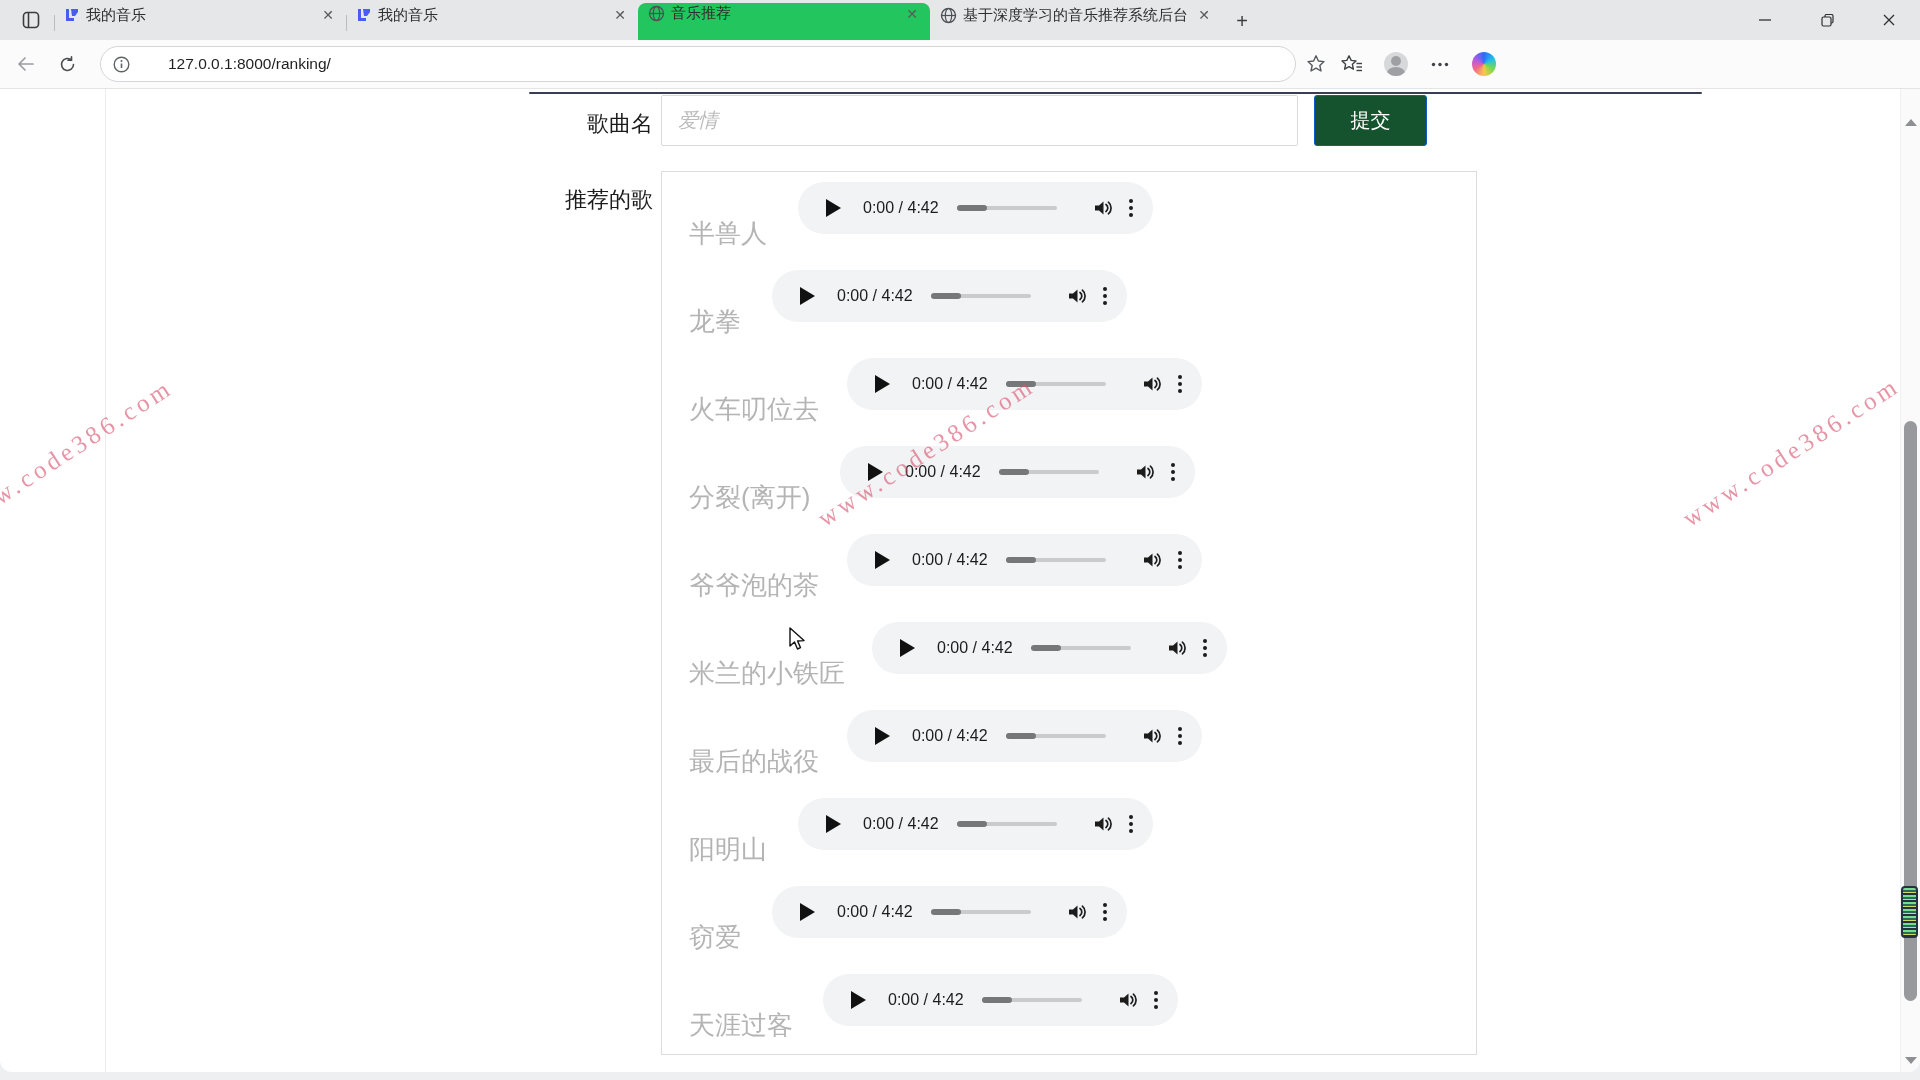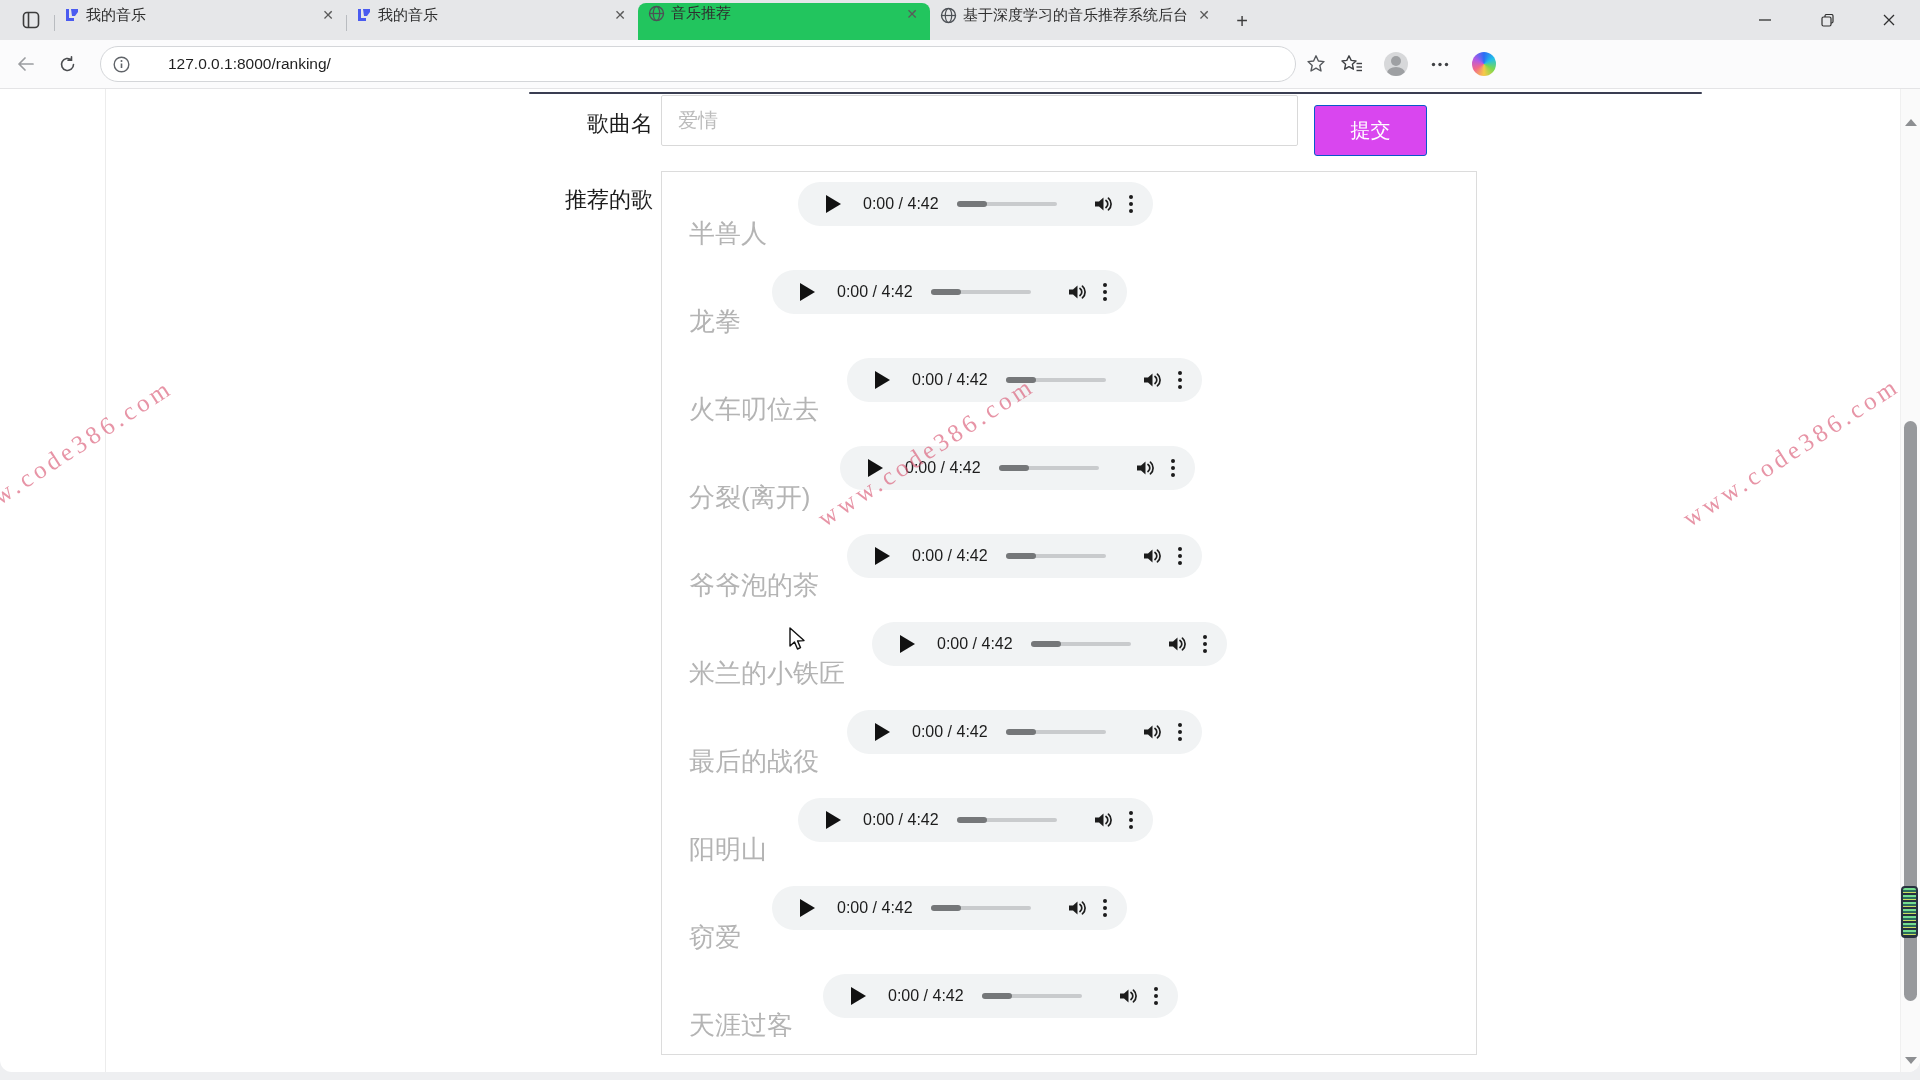--- a/index.html
+++ b/index.html
@@ -51,32 +51,32 @@
   #content { position:absolute; left:0; top:88px; width:1920px; height:984px;
     background:#ffffff; border-top:1px solid #e4e4e6; border-radius:0 0 12px 12px; overflow:hidden; }
   #leftline { position:absolute; left:105px; top:0; width:1px; height:100%; background:#ececec; }
   #topline { position:absolute; left:529px; top:3px; width:1173px; height:2px; background:#3a3e52; border-radius:2px; }
 
   .fieldlabel { position:absolute; left:505px; width:148px; text-align:right;
     font-size:22px; color:#1c1c1c; }
   #songinput { position:absolute; left:661px; top:6px; width:637px; height:51px;
     border:1px solid #d9d9d9; border-radius:2px; padding:0 16px; font-size:20px;
     color:#333; background:#fff; outline:none;
-    font-family:"Liberation Sans","DejaVu Sans",sans-serif; }
+    font-family:"Liberation Sans","DejaVu Sans",sans-serif;font-style:italic; }
   #songinput::placeholder { color:#bcbcbc; }
-  #submitbtn { position:absolute; left:1314px; top:16px; width:113px; height:51px;
-    background:#d946ef; border:1px solid #0a58ca; border-radius:3px; color:#ffffff;
+  #submitbtn { position:absolute; left:1314px; top:6px; width:113px; height:51px;
+    background:#14532d; border:1px solid #0a58ca; border-radius:3px; color:#ffffff;
     font-size:20px; font-family:"Liberation Sans","DejaVu Sans",sans-serif; }
 
   #panel { position:absolute; left:661px; top:82px; width:816px; height:884px;
     border:1px solid #dcdcdc; background:#fff; }
   .songrow { position:relative; width:100%; height:88px; }
   .songname { position:absolute; left:27px; top:44px; font-size:26px; color:#b4b4b4;
     white-space:nowrap; }
-  .player { position:absolute; top:10px; width:355px; height:44px; border-radius:26px;
+  .player { position:absolute; top:10px; width:355px; height:52px; border-radius:26px;
     background:#f1f3f4; display:flex; align-items:center; padding:0 20px; }
   .playbtn { width:0; height:0; border-top:9px solid transparent; border-bottom:9px solid transparent;
     border-left:15px solid #111; margin-left:8px; }
   .ptime { font-size:16px; color:#1c1c1c; margin-left:22px; white-space:nowrap; }
   .ptrack { position:relative; width:100px; height:4px; background:#c9cbcd; border-radius:3px;
     margin-left:18px; }
   .pfill { position:absolute; left:0; top:-1px; height:6px; background:#757779; border-radius:3px; }
   .pvol { margin-left:auto; display:flex; align-items:center; }
   .pdots { margin-left:16px; display:flex; flex-direction:column; }
   .pdots i { width:4px; height:4px; border-radius:50%; background:#1c1c1c; margin:1.6px 0; }

